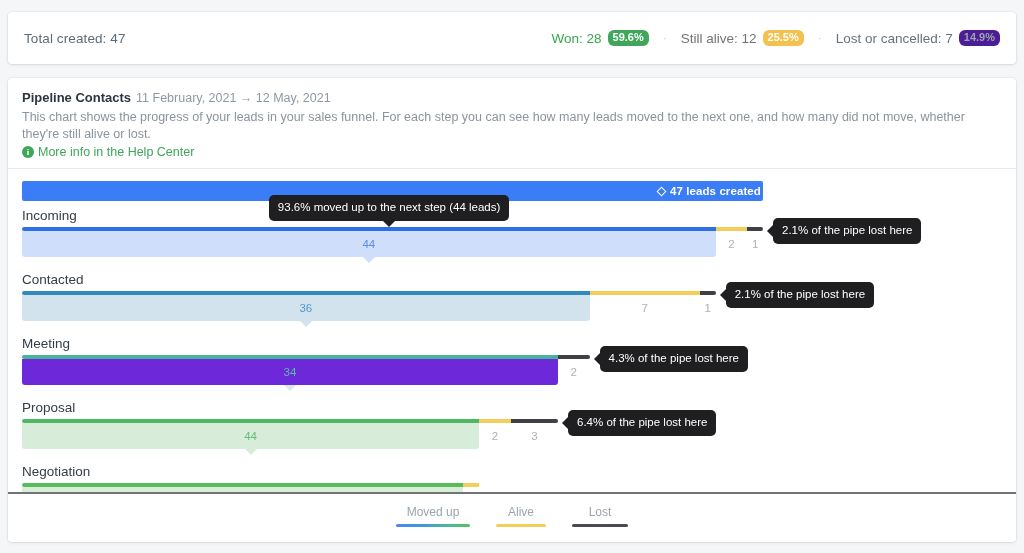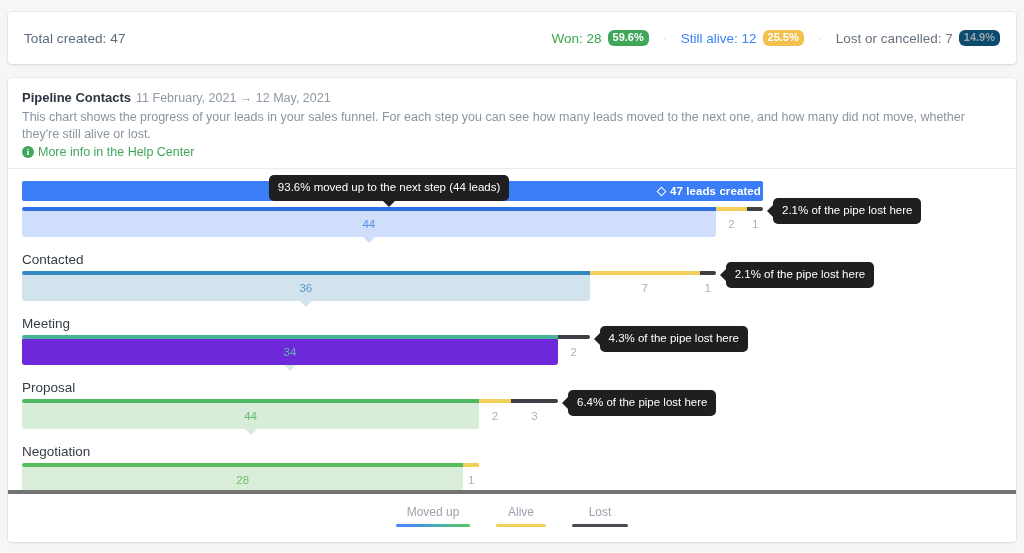--- a/index.html
+++ b/index.html
@@ -27,24 +27,24 @@
     margin-left:auto;display:flex;align-items:center;gap:0px;
   }
   .stat{display:flex;align-items:center;font-size:13.5px;white-space:nowrap;}
   .stat .lbl{font-weight:400;}
   .stat .pill{
     margin-left:6px;border-radius:6px;padding:1px 5px 2px;
     font-size:11px;font-weight:700;line-height:1.25;
   }
   .stat.won .lbl{color:#38a64d;}
   .stat.won .pill{background:#3fa65a;color:#fff;}
-  .stat.alive .lbl{color:#3b82f6;}
+  .stat.alive .lbl{color:#737373;}
   .stat.alive .pill{background:#f2c14e;color:#ffffff;}
   .stat.lost .lbl{color:#67727e;}
-  .stat.lost .pill{background:#0c4a6e;color:#9aa4ae;}
+  .stat.lost .pill{background:#4c1d95;color:#9aa4ae;}
   .sep{color:#c8ced4;font-size:12px;padding:0 14px;user-select:none;}
 
   
   .main-card{
     position:absolute;left:8px;top:78px;width:1008px;height:464px;
     background:#ffffff;border-radius:4px;
     box-shadow:0 1px 3px rgba(22,29,37,.10),0 0 0 1px rgba(22,29,37,.04);
     box-sizing:border-box;overflow:hidden;
   }
   .head{padding:12px 14px 9px 14px;}
@@ -107,21 +107,21 @@
 
   .won-badge{
     position:absolute;left:14px;top:330px;width:54px;height:50px;background:#52b35b;
     border-radius:5px;color:#fff;display:flex;flex-direction:column;
     align-items:center;justify-content:center;gap:3px;
   }
   .won-badge .cup{font-size:17px;line-height:1;}
   .won-badge .cap{font-size:10.5px;font-weight:700;}
 
   
-  .legend-wrap{position:absolute;left:0;bottom:0;width:100%;height:48px;border-top:4px solid #737373;background:#fff;}
+  .legend-wrap{position:absolute;left:0;bottom:0;width:100%;height:48px;border-top:2px solid #737373;background:#fff;}
   .legend{display:flex;align-items:center;justify-content:center;gap:26px;padding-top:11px;}
   .leg-item{display:flex;flex-direction:column;align-items:center;gap:5px;}
   .leg-item .t{font-size:12px;color:#9aa4ae;}
   .leg-item .u{height:3px;width:74px;border-radius:2px;}
   .leg-item.alive .u{width:50px;}
   .leg-item.lost .u{width:56px;}
 </style>
 </head>
 <body>
 
@@ -166,20 +166,21 @@
 
       <div class="created-bar">
         <span class="txt">
           <span class="diamond"></span>
           <span>47 leads created</span>
         </span>
       </div>
 
       <div id="steps">
           <div class="step">
+            <div class="step-label">Incoming</div>
             <div class="track">
               <div class="seg moved" style="left: 0px; width: 693.702px; background: rgb(47, 111, 228);"></div>
               <div class="seg alive" style="left: 693.702px; width: 31.5319px;"></div>
               <div class="seg lost" style="left: 725.234px; width: 15.766px;"></div>
               <div class="fill" style="left: 0px; width: 693.702px; background: rgb(207, 223, 251);">
                 <span class="num" style="color: rgb(91, 142, 232);">44</span>
               </div>
               <div class="count" style="left: 693.702px; width: 31.5319px;">2</div>
               <div class="count" style="left: 725.234px; width: 15.766px;">1</div>
               <div class="down-caret" style="left: 340.851px; border-top: 6px solid rgb(207, 223, 251);"></div>

